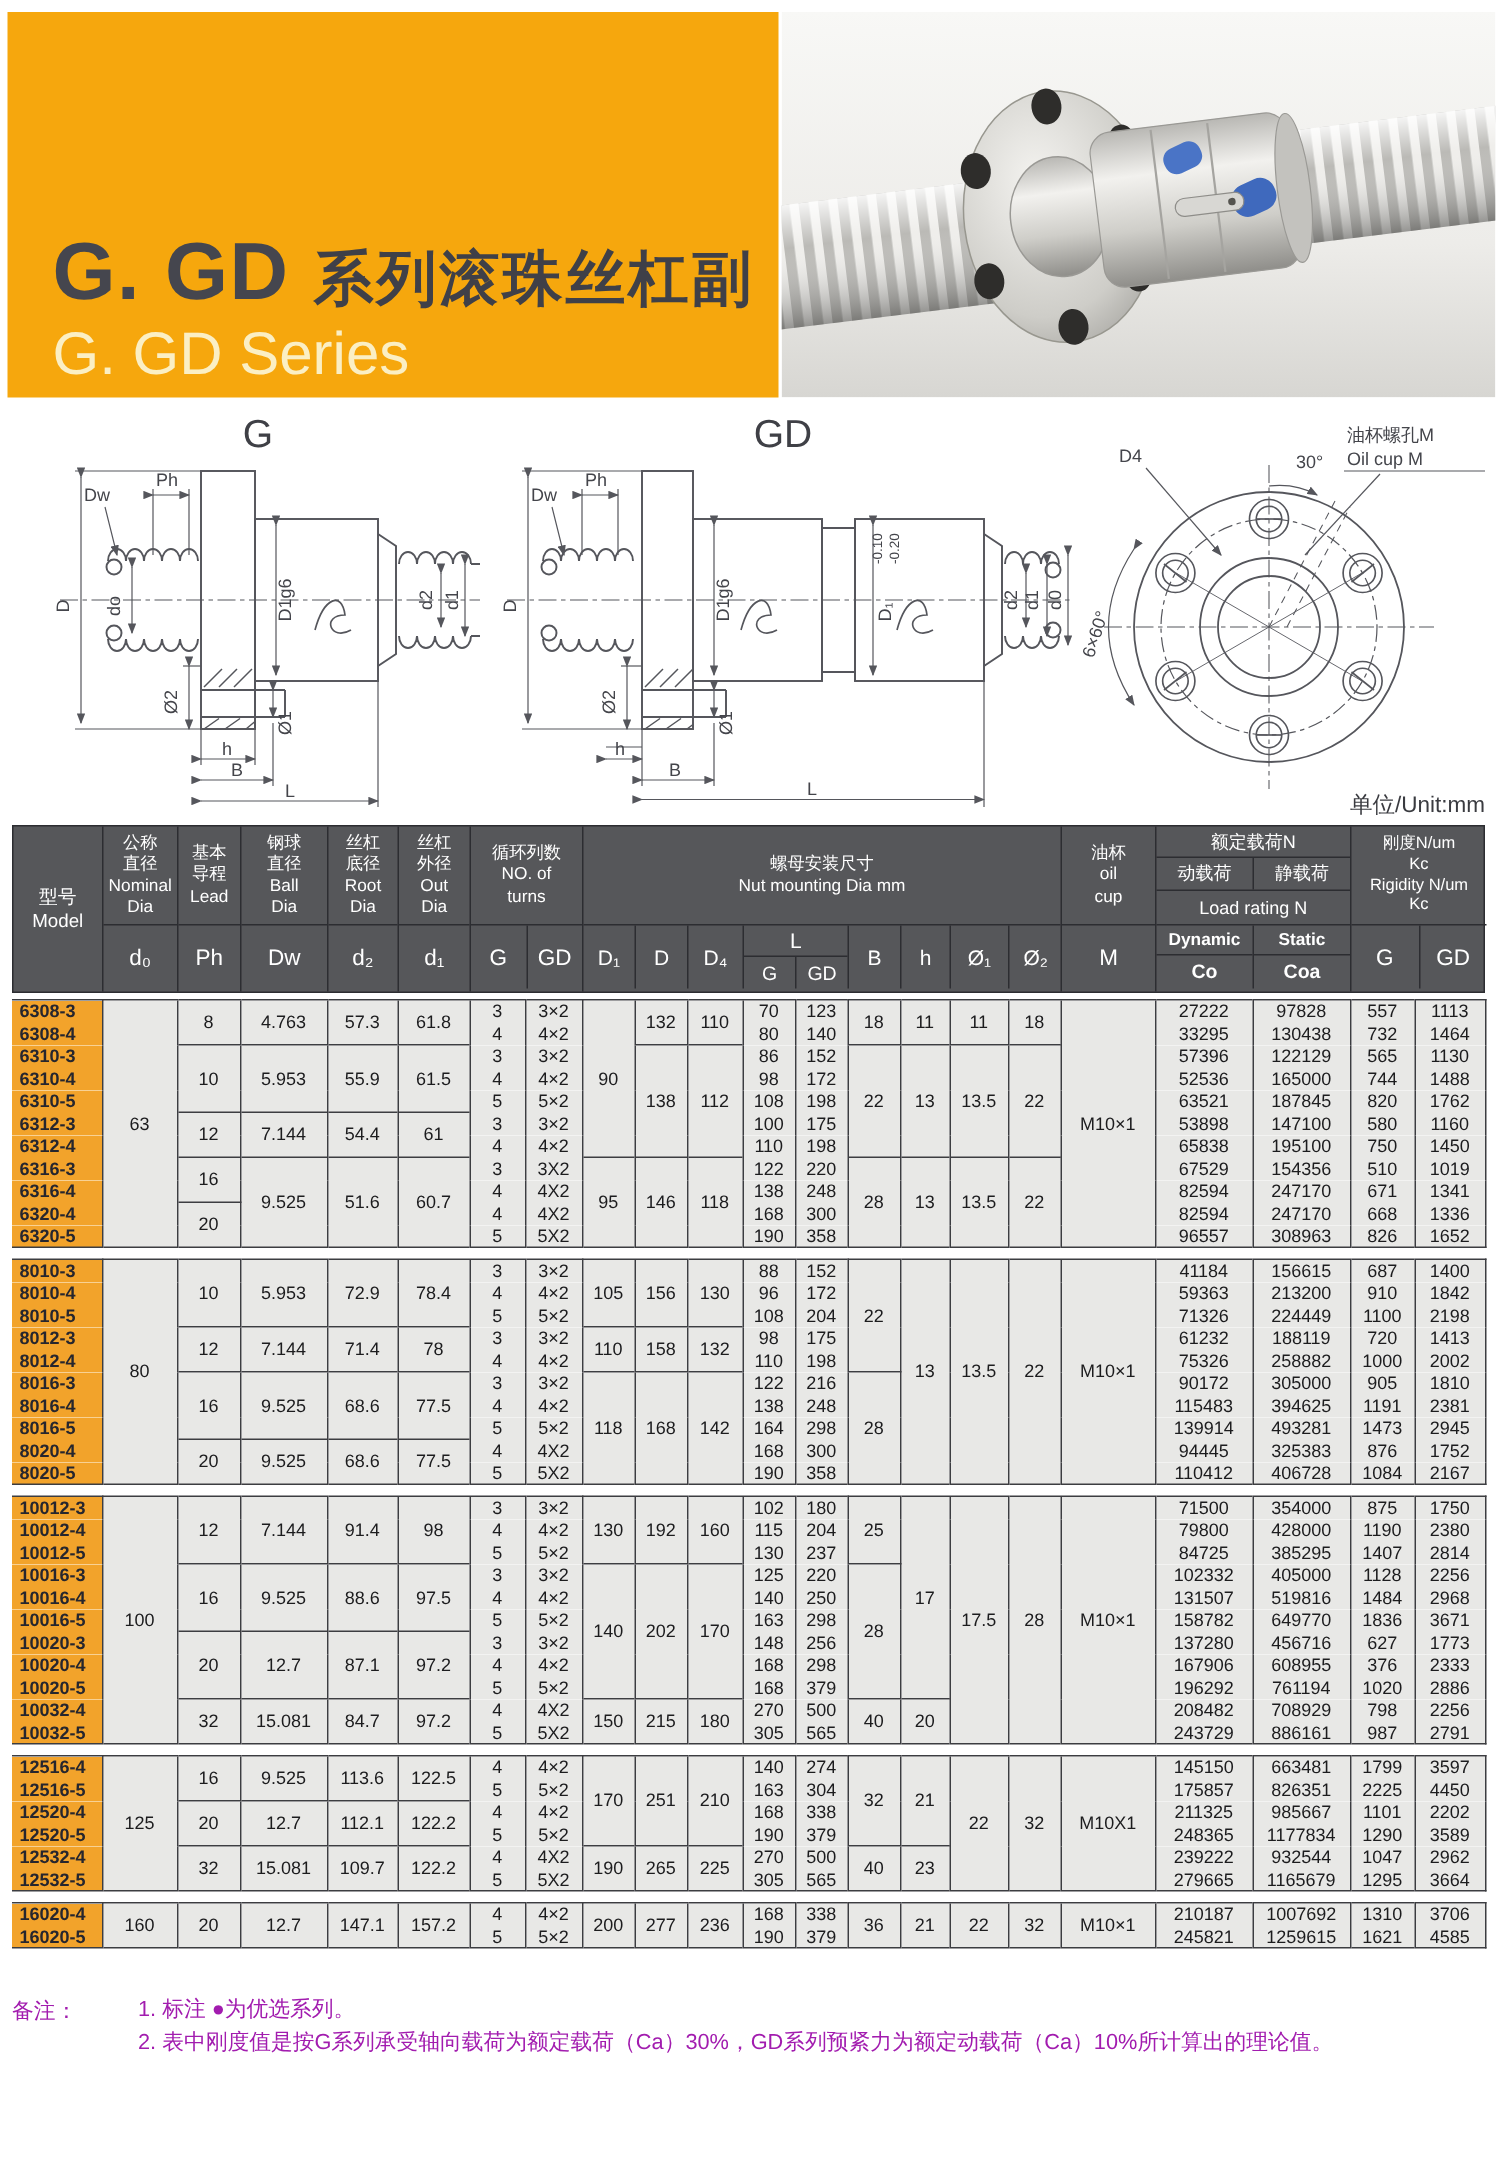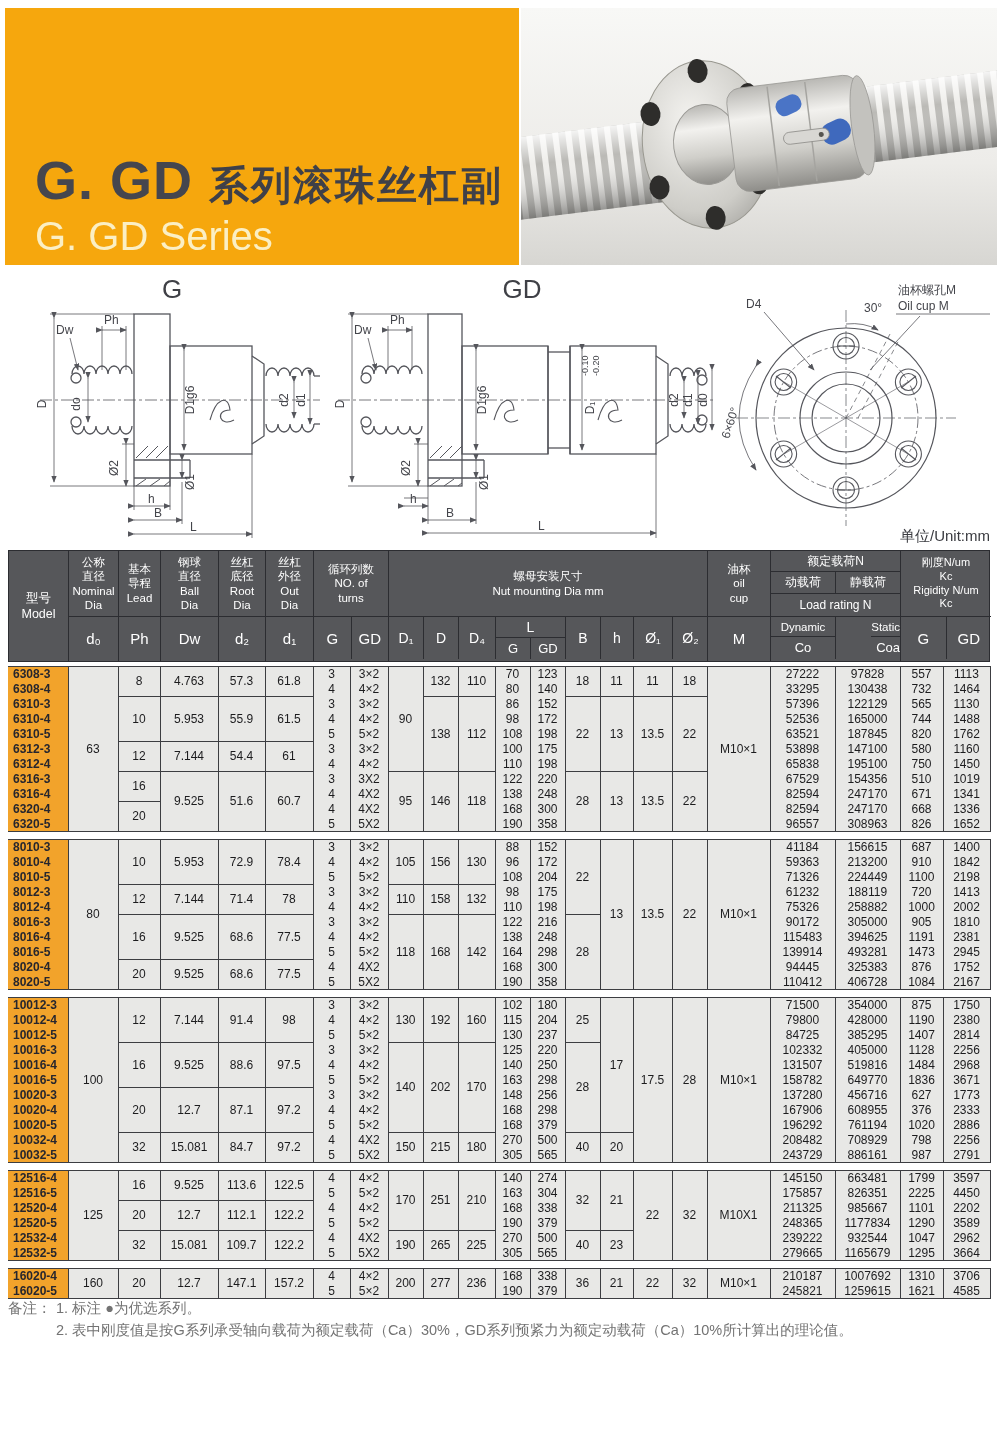--- a/index.html
+++ b/index.html
@@ -52,39 +52,39 @@
   .lcell .l-bot { height:21px; width:100%; display:flex; }
   .lcell .l-bot span { flex:1; display:flex; align-items:center; justify-content:center; font-size:13px; }
   .lcell .l-bot span:first-child { border-right:1px solid #2C2D31; }
   .load-top { height:66px; display:flex; flex-direction:column; border-bottom:1px solid #2C2D31; font-size:12px; }
   .load-top .lt1 { height:21px; display:flex; align-items:center; justify-content:center; border-bottom:1px solid #2C2D31;text-align:center; }
   .load-top .lt2 { height:22px; display:flex; border-bottom:1px solid #2C2D31; }
   .load-top .lt2 div { flex:1; display:flex; align-items:center; justify-content:center; }
   .load-top .lt2 div:first-child { border-right:1px solid #2C2D31; }
   .load-top .lt3 { height:21px; display:flex; align-items:center; justify-content:center; }
   .load-sub { display:flex; height:42px; }
-  .load-sub > div { flex:1; display:flex; flex-direction:column; border-right:1px solid #2C2D31; }
-  .load-sub > div:last-child { border-right:none;align-items:flex-end; }
+  .load-sub > div { flex:1; display:flex; flex-direction:column; border-right:1px solid #2C2D31;font-weight:bold; }
+  .load-sub > div:last-child { border-right:none; }
   .load-sub .ls-a { height:20px; display:flex; align-items:center; justify-content:center; font-size:11.5px; border-bottom:1px solid #2C2D31; }
   .load-sub .ls-b { height:21px; display:flex; align-items:center; justify-content:center; font-size:13px; }
   .rig-top { font-size:11px; line-height:1.25; }
 
   
   table.spec { border-collapse:collapse; table-layout:fixed; width:982px; margin-top:4px;
                border:1px solid #3C3D41; border-left:none;padding-left:31px; }
   table.spec td { background:#E8E8E6; border-left:1px solid #3C3D41; text-align:center;
                   font-size:12px; color:#1C1C1E; height:15px; padding:0; line-height:1.02;
                   overflow:hidden; white-space:nowrap; }
   table.spec td.grp { border-top:1px solid #3C3D41; }
   table.spec td.model { background:#F2A32B; color:#26262E; font-weight:bold; text-align:left;
                         padding-left:5px; border-left:none; font-size:12px; }
   table.spec + table.spec { margin-top:7px; }
 
   
-  .notes { display:flex; margin-top:0; font-size:14.5px; color:#737373; }
+  .notes { display:flex; margin-top:32px; font-size:14.5px; color:#a21caf;gap:36px; }
   .notes .lbl { flex:0 0 48px; }
   .notes .body div { margin-bottom:4px; line-height:1.25; }
 </style>
 </head>
 <body>
 
 <div class="page">
 
   <div class="title-block">
     <div class="title-inner">

